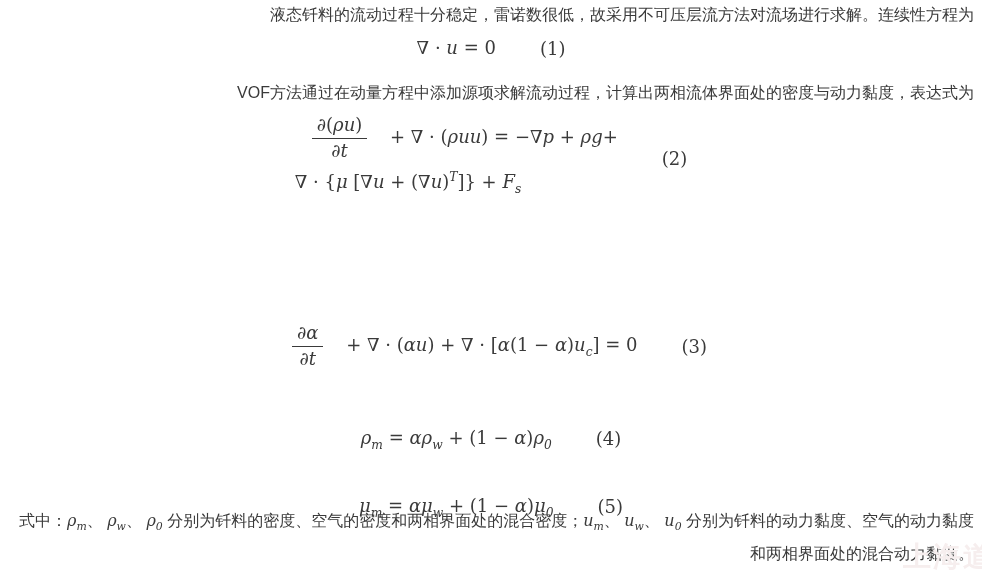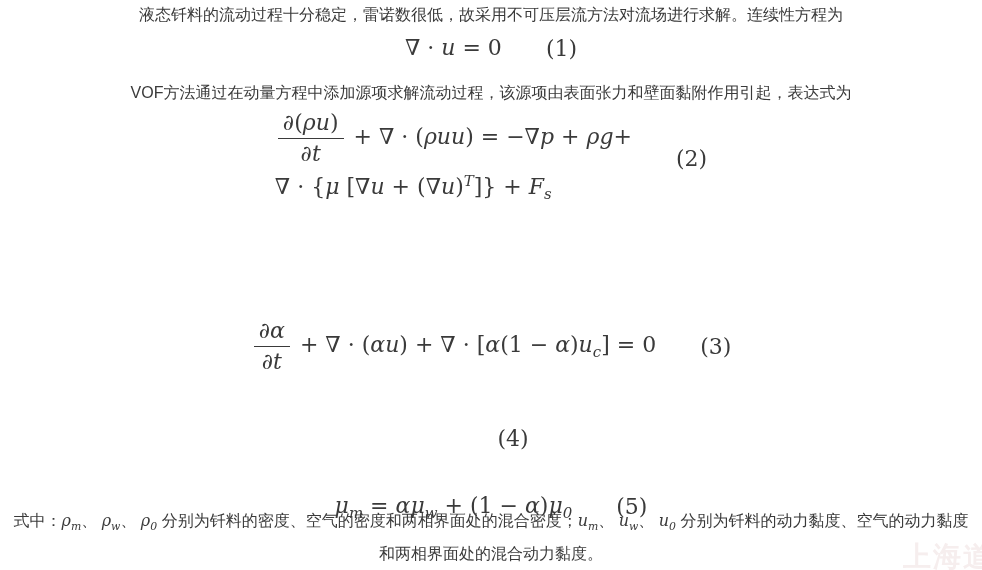--- a/index.html
+++ b/index.html
@@ -8,47 +8,47 @@
     width:982px;height:570px;
     background:#ffffff;
     overflow:hidden;
     color:#3a3a3a;
     font-family:"Liberation Sans",sans-serif;
     font-size:16px;
   }
   .par{
     position:absolute;left:8px;right:8px;
     line-height:29px;
-    text-align:center;
+    text-align:right;
   }
   .par-tall{line-height:33px;}
   .mi{
     font-family:"DejaVu Serif","Liberation Serif",serif;
     font-style:italic;
   }
   sub.mi,sup.mi{font-size:0.68em;}
   sub,sup{line-height:0;}
   .eq{
     position:absolute;left:0;right:0;
     display:flex;justify-content:center;align-items:center;
     font-family:"DejaVu Serif","Liberation Serif",serif;
-    font-size:22px;
+    font-size:18px;
     color:#3a3a3a;
   }
   .eq-body{text-align:left;}
   .eq-line{line-height:40px;}
   .eq-num{
     margin-left:44px;
     font-family:"DejaVu Serif","Liberation Serif",serif;
     font-style:normal;
   }
   .frac{
     display:inline-flex;flex-direction:column;align-items:center;
     vertical-align:middle;
-    margin:0 3px;
+    margin:0 17px;
     line-height:1.25;
   }
   .fnum{display:block;padding:0 5px 1px 5px;border-bottom:1px solid #3a3a3a;}
   .fden{display:block;padding-top:1px;}
   .watermark{
     position:absolute;
     left:903px;top:538px;
     font-size:28px;font-weight:bold;
     letter-spacing:2px;
     color:#f6eeee;
@@ -63,21 +63,21 @@
 
   <div class="par" style="top:0px">液态钎料的流动过程十分稳定，雷诺数很低，故采用不可压层流方法对流场进行求解。连续性方程为</div>
 
   <div class="eq" style="top:30px;height:36px">
       <div class="eq-body">
         <div class="eq-line">∇ · <span class="mi">u</span> = 0</div>
       </div>
       <span class="eq-num">(1)</span>
     </div>
 
-  <div class="par" style="top:78px">VOF方法通过在动量方程中添加源项求解流动过程，该源项由表面张力和壁面黏附作用引起，表达式为</div>
+  <div class="par" style="top:78px">VOF方法通过在动量方程中添加源项求解流动过程，计算出两相流体界面处的密度与动力黏度，表达式为</div>
 
   <div class="eq" style="top:114px;height:88px">
       <div class="eq-body">
         <div class="eq-line"><span class="frac">
             <span class="fnum">∂(<span class="mi">ρu</span>)</span>
             <span class="fden">∂<span class="mi">t</span></span>
           </span> + ∇ · (<span class="mi">ρuu</span>) = −∇<span class="mi">p</span> + <span class="mi">ρg</span>+</div>
         <div class="eq-line">∇ · {<span class="mi">μ</span> [∇<span class="mi">u</span> + (∇<span class="mi">u</span>)<sup class="mi">T</sup>]} + <span class="mi">F</span><sub class="mi">s</sub></div>
       </div>
       <span class="eq-num">(2)</span>
@@ -90,20 +90,23 @@
         <div class="eq-line"><span class="frac">
             <span class="fnum">∂<span class="mi">α</span></span>
             <span class="fden">∂<span class="mi">t</span></span>
           </span> + ∇ · (<span class="mi">αu</span>) + ∇ · [<span class="mi">α</span>(1 − <span class="mi">α</span>)<span class="mi">u</span><sub class="mi">c</sub>] = 0</div>
       </div>
       <span class="eq-num">(3)</span>
     </div>
 
 
   <div class="eq" style="top:420px;height:36px">
+      <div class="eq-body">
+        <div class="eq-line"><span class="mi">ρ</span><sub class="mi">m</sub> = <span class="mi">αρ</span><sub class="mi">w</sub> + (1 − <span class="mi">α</span>)<span class="mi">ρ</span><sub class="mi">0</sub></div>
+      </div>
       <span class="eq-num">(4)</span>
     </div>
 
   <div class="eq" style="top:488px;height:36px">
       <div class="eq-body">
         <div class="eq-line"><span class="mi">μ</span><sub class="mi">m</sub> = <span class="mi">αμ</span><sub class="mi">w</sub> + (1 − <span class="mi">α</span>)<span class="mi">μ</span><sub class="mi">0</sub></div>
       </div>
       <span class="eq-num">(5)</span>
     </div>
 

